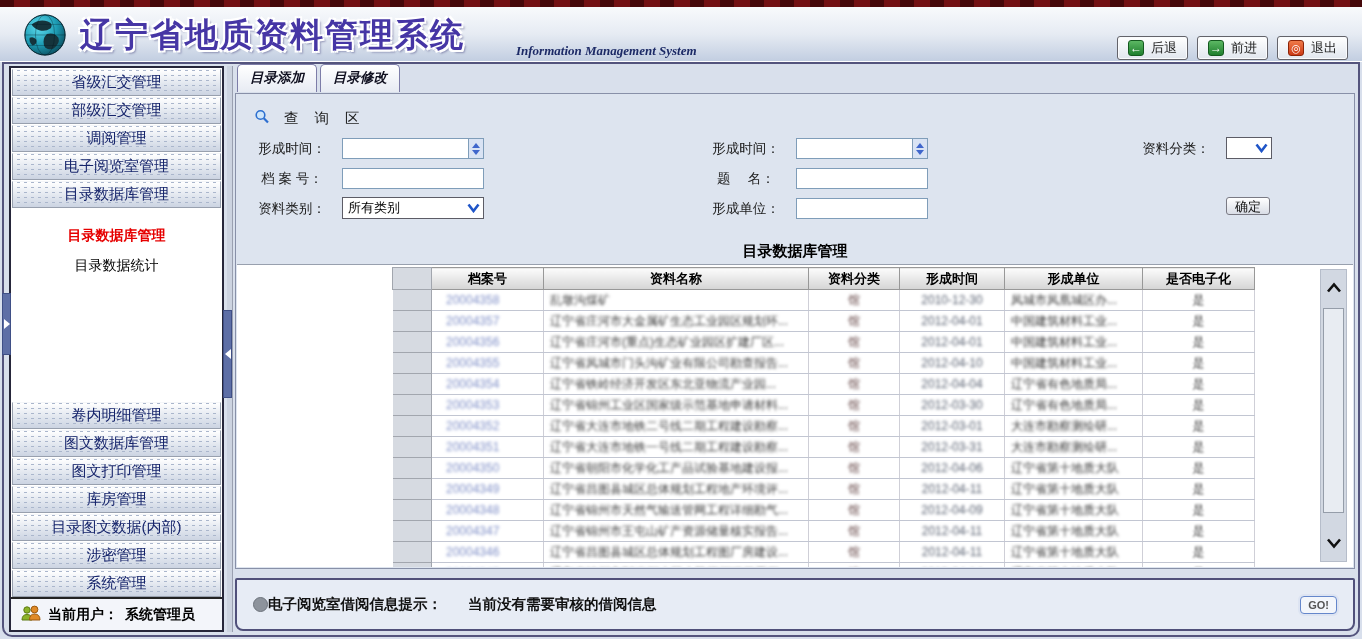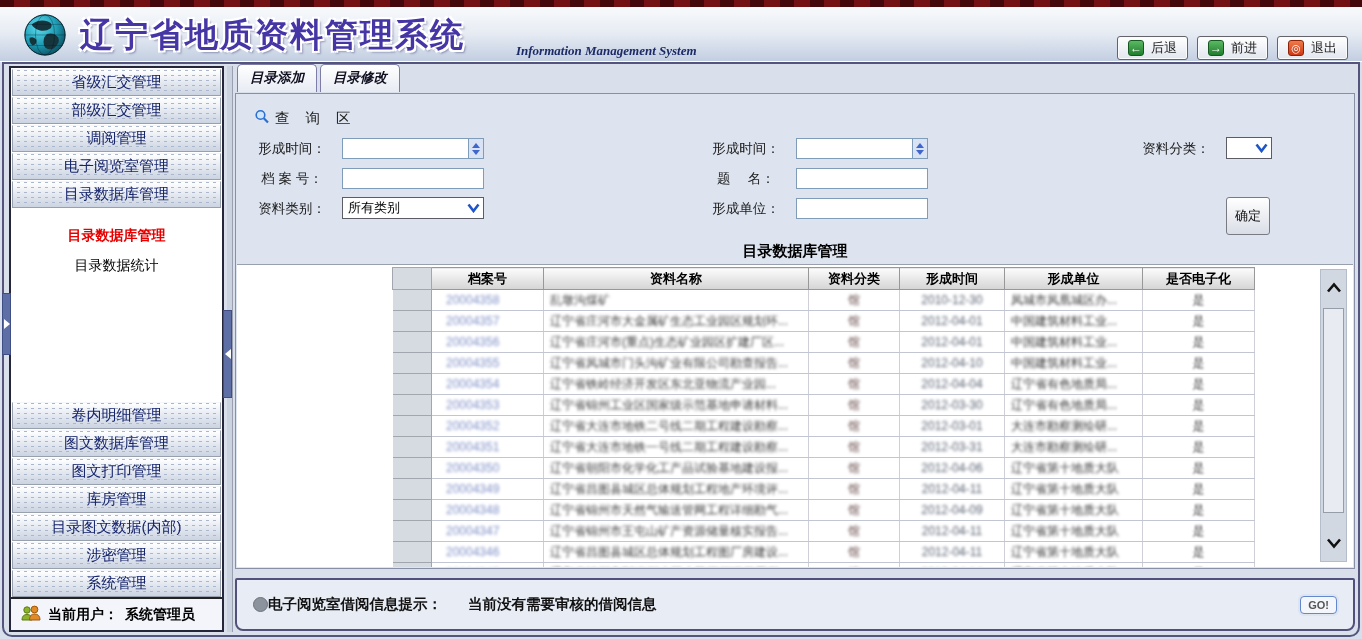--- a/index.html
+++ b/index.html
@@ -58,33 +58,33 @@
   
   .main { position:absolute; left:231px; right:3px; top:0; bottom:4px; }
   .tabs { height:28px; display:flex; gap:3px; align-items:flex-end; padding-left:2px;font-style:italic; }
   .tab { padding:4px 12px 5px; background:linear-gradient(#ffffff,#e7ebf3); cursor:pointer;
     border:1px solid #7d7da8; border-bottom:none; border-radius:5px 5px 0 0;
     font-size:13.5px; font-weight:bold; color:#101020; }
 
   .panel { position:absolute; top:29px; left:0; right:0; bottom:62px;
     border:1px solid #8890a8; background:#dde4ef; }
   .query-title { position:absolute; left:18px; top:15px; font-size:14.5px; letter-spacing:6px;
-    color:#1c1c1c; display:flex; align-items:center; gap:5px; }
+    color:#1c1c1c; display:flex; align-items:center; gap:14px; }
   .q-label { position:absolute; font-size:13.5px; color:#1a1a1a; text-align:center; width:96px; line-height:21px; }
   .q-input { position:absolute; height:21px; background:#fff; border:1px solid #7f9db9; }
   .q-text { padding:0 4px; font-size:12px; width:100%; height:100%; border:none; outline:none; background:transparent; }
   .spinner { position:absolute; right:0; top:0; bottom:0; width:15px; background:#d9e3f4;
     border-left:1px solid #7f9db9; display:flex; flex-direction:column; align-items:center;
     justify-content:center; gap:2px; cursor:pointer; }
   .sp-up { width:0; height:0; border-left:4px solid transparent; border-right:4px solid transparent; border-bottom:5px solid #3f66cc; }
   .sp-dn { width:0; height:0; border-left:4px solid transparent; border-right:4px solid transparent; border-top:5px solid #3f66cc; }
   .q-select { position:absolute; height:22px; background:#fff; border:1px solid #5c5c66;
     display:flex; align-items:center; justify-content:space-between; padding:0 3px 0 5px;
     font-size:13px; cursor:pointer; }
-  .ok-btn { position:absolute; height:38px; width:44px; cursor:pointer;
+  .ok-btn { position:absolute; height:18px; width:44px; cursor:pointer;
     background:linear-gradient(#ffffff,#d9dde6); border:1px solid #7a7a84; border-radius:3px;
     font-size:13px; color:#111; }
 
   .table-title { position:absolute; top:148px; left:0; right:0; text-align:center;
     font-size:15px; font-weight:bold; color:#000; }
   .table-wrap { position:absolute; top:170px; left:1px; right:1px; bottom:1px;
     background:#fff; border-top:1px solid #98a0ae; overflow:hidden; }
   table { position:absolute; left:155px; top:2px; border-collapse:collapse; table-layout:fixed; }
   th { height:22px; background:linear-gradient(#fcfcfc,#d4d4d4); border:1px solid #989898;
     font-size:13px; font-weight:bold; color:#000; padding:0 19px; white-space:nowrap; }

